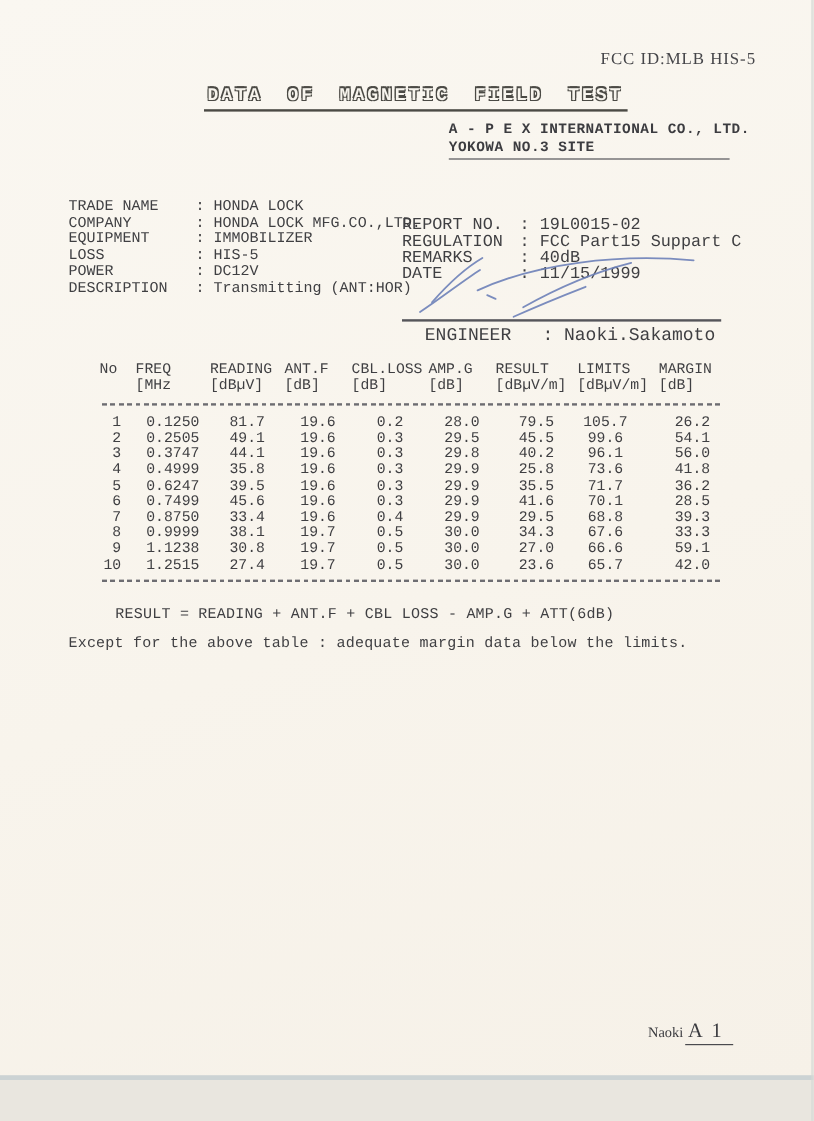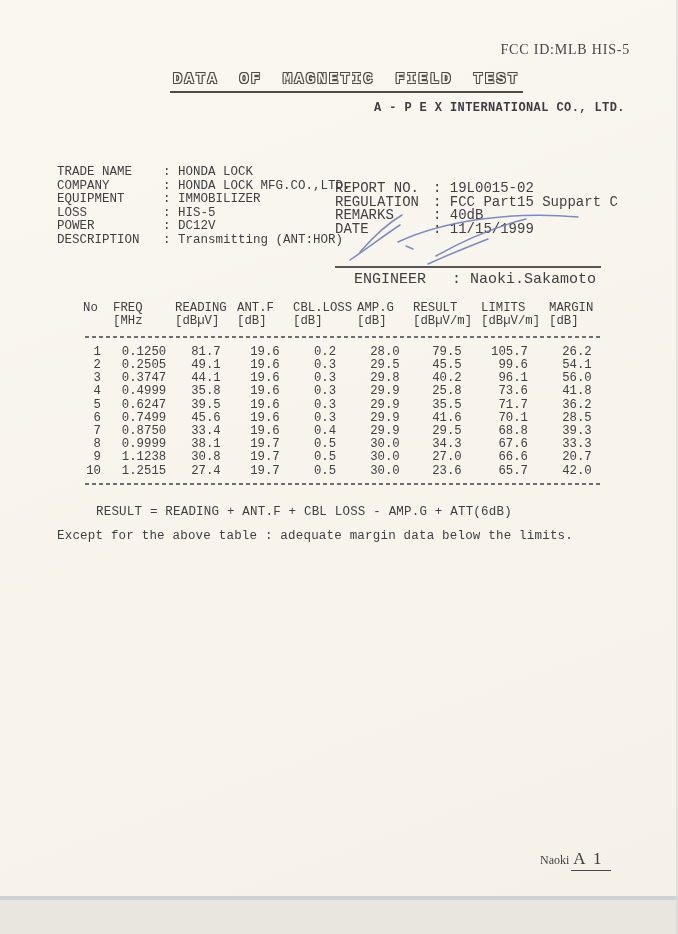--- a/index.html
+++ b/index.html
@@ -56,21 +56,21 @@
   .eng-line{position:absolute;left:335px;top:266px;width:266px;height:1.5px;background:#55555a;}
   .eng-row{position:absolute;left:354px;top:271px;font-size:15px;white-space:nowrap;}
   .eng-row .lbl{display:inline-block;width:98px;}
 
   .table-wrap{position:absolute;left:83px;top:302px;width:524px;height:192px;}
   table{border-collapse:collapse;border-spacing:0;width:522px;table-layout:fixed;}
   th,td{padding:0;font-size:12.3px;font-weight:normal;color:#3f3f42;}
   thead th{text-align:left;line-height:13.4px;padding-bottom:17px;vertical-align:top;}
   tbody td{text-align:center;line-height:13.2px;}
   td.c0{text-align:right;padding-right:12px;}
-  td.c7{text-align:right;padding-right:21px;}
+  td.c7{padding-right:21px;}
   .col-c0{width:30px;} .col-c1{width:62px;} .col-c2{width:62px;} .col-c3{width:56px;}
   .col-c4{width:64px;} .col-c5{width:56px;} .col-c6{width:68px;} .col-c7{width:68px;} .col-c8{width:56px;}
   .dashline{
     position:absolute;left:2px;width:518px;height:2px;opacity:.85;
     background:repeating-linear-gradient(90deg,#55555c 0 4px,transparent 4px 7px);
   }
   .dash-top{top:34px;}
   .dash-bottom{top:181px;}
 
   .formula{position:absolute;left:96px;top:505px;font-size:12.5px;letter-spacing:.2px;white-space:nowrap;}
@@ -89,20 +89,21 @@
 
 <div class="paper">
 
   <div class="fcc-id">FCC ID:MLB HIS-5</div>
 
   <div class="title-wrap">
     <span class="title">DATA OF MAGNETIC FIELD TEST</span>
   </div>
 
   <div class="apex">A - P E X INTERNATIONAL CO., LTD.</div>
+  <div class="site">YOKOWA NO.3 SITE</div>
 
   <div class="info-left">
     <div class="info-row"><span class="lbl">TRADE NAME</span><span class="val">: HONDA LOCK</span></div>
     <div class="info-row"><span class="lbl">COMPANY</span><span class="val">: HONDA LOCK MFG.CO.,LTD.</span></div>
     <div class="info-row"><span class="lbl">EQUIPMENT</span><span class="val">: IMMOBILIZER</span></div>
     <div class="info-row"><span class="lbl">LOSS</span><span class="val">: HIS-5</span></div>
     <div class="info-row"><span class="lbl">POWER</span><span class="val">: DC12V</span></div>
     <div class="info-row"><span class="lbl">DESCRIPTION</span><span class="val">: Transmitting (ANT:HOR)</span></div>
   </div>
 
@@ -272,21 +273,21 @@
           </tr>
           <tr>
             <td class="c0">9</td>
             <td class="c1">1.1238</td>
             <td class="c2">30.8</td>
             <td class="c3">19.7</td>
             <td class="c4">0.5</td>
             <td class="c5">30.0</td>
             <td class="c6">27.0</td>
             <td class="c7">66.6</td>
-            <td class="c8">20.7</td>
+            <td class="c8">59.1</td>
           </tr>
           <tr>
             <td class="c0">10</td>
             <td class="c1">1.2515</td>
             <td class="c2">27.4</td>
             <td class="c3">19.7</td>
             <td class="c4">0.5</td>
             <td class="c5">30.0</td>
             <td class="c6">23.6</td>
             <td class="c7">65.7</td>

